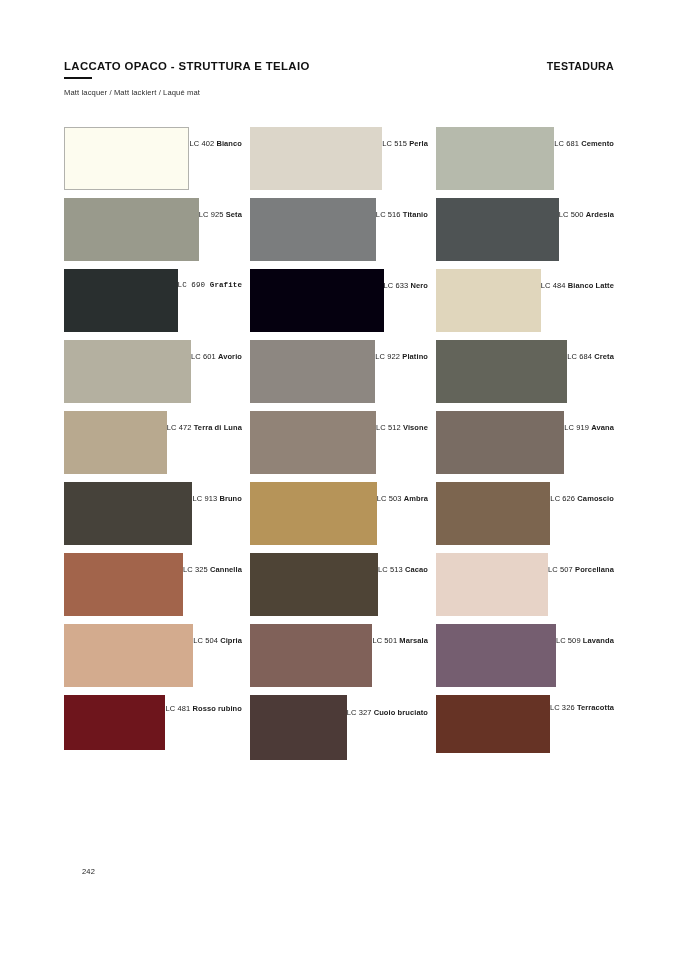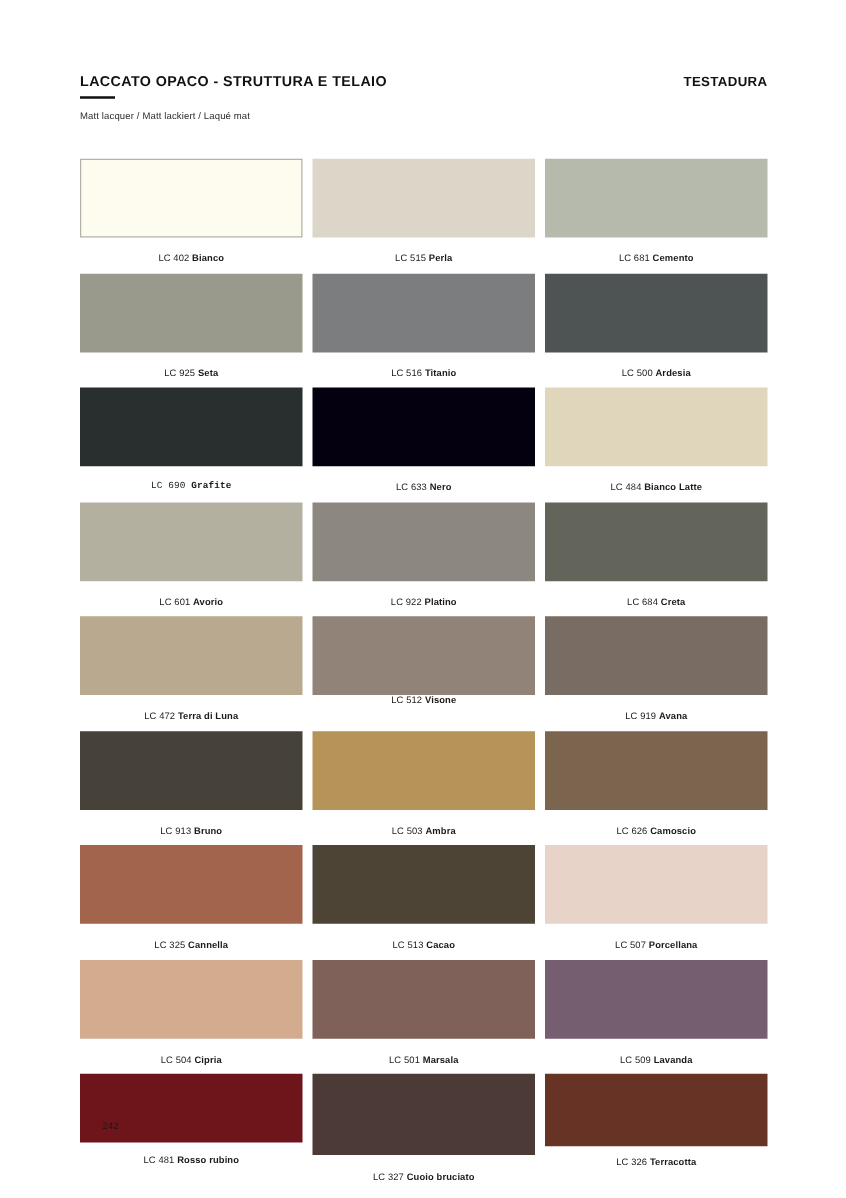--- a/index.html
+++ b/index.html
@@ -71,21 +71,21 @@
     width: 550px;
   }
   .row {
     display: flex;
     justify-content: space-between;
     width: 550px;
   }
   .cell {
     width: 178px;
     display: flex;
-    flex-direction: column;
+    flex-direction: row;
   }
   .swatch {
     width: 178px;
     height: 63px;
     display: block;
   }
   .swatch.bordered {
     box-sizing: border-box;
     border: 1px solid #b2b2ad;
   }
@@ -101,21 +101,21 @@
     font-weight: normal;
   }
   .caption .name {
     font-weight: bold;
   }
 
   
   .page-number {
     position: absolute;
     left: 64px;
-    top: 896px;
+    top: 867px;
     font-size: 7.5px;
     color: #1a1a1a;
     letter-spacing: 0.2px;
     padding-left: 18px;
   }
 </style>
 </head>
 <body>
 
 <div class="page">
@@ -186,21 +186,21 @@
           <div class="caption" style="margin-top: 13px;"><span class="code">LC 684</span> <span class="name">Creta</span></div>
         </div>
       </div>
       <div class="row" style="margin-bottom: 8px; align-items: flex-start;">
         <div class="cell">
           <div class="swatch" style="background: rgb(184, 169, 143); height: 63px;"></div>
           <div class="caption" style="margin-top: 13px;"><span class="code">LC 472</span> <span class="name">Terra di Luna</span></div>
         </div>
         <div class="cell">
           <div class="swatch" style="background: rgb(145, 131, 119); height: 63px;"></div>
-          <div class="caption" style=""><span class="code">LC 512</span> <span class="name">Visone</span></div>
+          <div class="caption" style="margin-top: 13px;"><span class="code">LC 512</span> <span class="name">Visone</span></div>
         </div>
         <div class="cell">
           <div class="swatch" style="background: rgb(121, 108, 99); height: 63px;"></div>
           <div class="caption" style="margin-top: 13px;"><span class="code">LC 919</span> <span class="name">Avana</span></div>
         </div>
       </div>
       <div class="row" style="margin-bottom: 8px; align-items: flex-start;">
         <div class="cell">
           <div class="swatch" style="background: rgb(70, 66, 58); height: 63px;"></div>
           <div class="caption" style="margin-top: 13px;"><span class="code">LC 913</span> <span class="name">Bruno</span></div>

